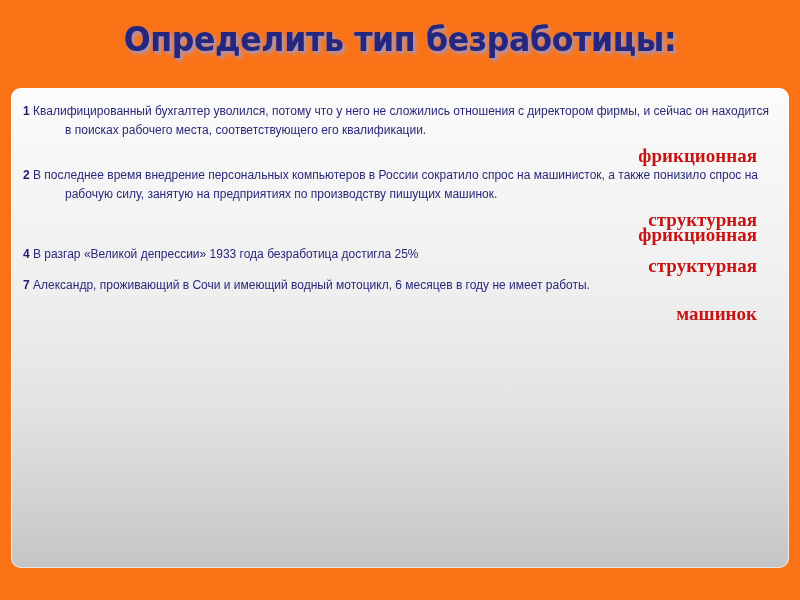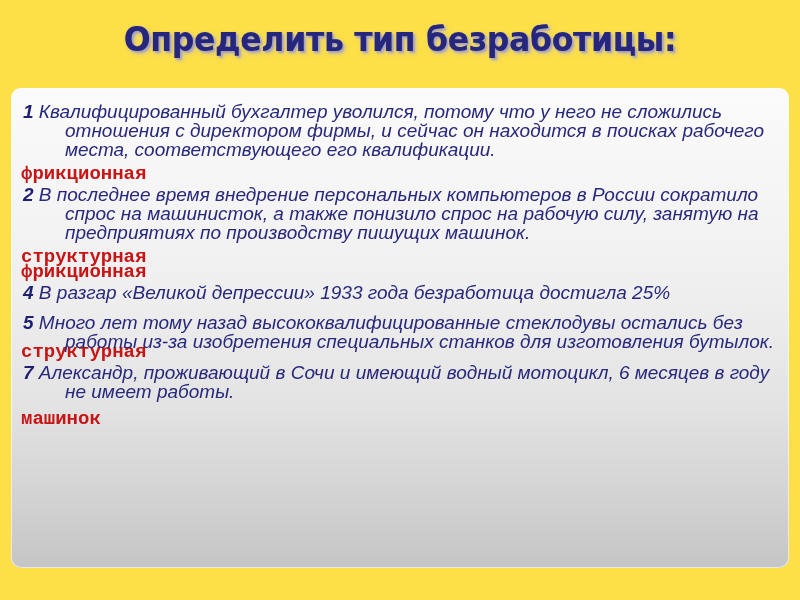--- a/index.html
+++ b/index.html
@@ -13,21 +13,21 @@
     overflow: hidden;
     background: #ffffff;
     font-family: "Liberation Sans", sans-serif;
     position: relative;
   }
 
   
   .slide {
     position: absolute;
     inset: 0;
-    background: #fde047;
+    background: #f97316;
     overflow: hidden;
   }
 
   
   .title-zone {
     position: absolute;
     left: 0;
     top: 4px;
     width: 800px;
     height: 70px;
@@ -78,49 +78,48 @@
     bottom: 0;
     padding: 14px 10px 0 10px;
     box-sizing: border-box;
   }
 
   
   .qitem {
     position: relative;
     color: #28287c;
     font-family: "Liberation Sans", sans-serif;
-    font-size: 19px;
+    font-size: 12px;
     line-height: 19px;
     margin: 0 0 11px 0;
     padding-left: 2px;
     padding-right: 4px;
     text-indent: 0;
-    font-style: italic;
   }
   .qitem .qnum {
     font-weight: bold;
     color: #1f1f70;
   }
   .qitem .qtext {
     display: inline;
   }
   .qitem .hang {
     display: block;
     padding-left: 42px;
     text-indent: -42px;
   }
 
   
   .answer {
-    font-family: Liberation Mono, monospace;
+    font-family: Liberation Serif, serif;
     font-weight: bold;
     font-size: 19px;
     line-height: 21px;
     color: #c81414;
-    text-align: left;
+    text-align: right;
     display: block;
     padding-right: 22px;
     margin-top: -3px;
     white-space: nowrap;
   }
   .answer.tight { margin-top: -6px; }
   .answer.lift  { margin-top: -20px; }
 
   
   .footer {
@@ -191,26 +190,20 @@
 
       <div class="answer tight">фрикционная</div>
 
       <div class="qitem">
         <span class="hang">
           <span class="qnum">4</span>
           <span class="qtext">В разгар «Великой депрессии» 1933 года безработица достигла 25%</span>
         </span>
       </div>
 
-      <div class="qitem">
-        <span class="hang">
-          <span class="qnum">5</span>
-          <span class="qtext">Много лет тому назад высококвалифицированные стеклодувы остались без работы из-за изобретения специальных станков для изготовления бутылок.</span>
-        </span>
-      </div>
       <div class="answer lift">структурная</div>
 
 
       <div class="qitem">
         <span class="hang">
           <span class="qnum">7</span>
           <span class="qtext">Александр, проживающий в Сочи и имеющий водный мотоцикл, 6 месяцев в году не имеет работы.</span>
         </span>
       </div>
       <div class="answer">машинок</div>

